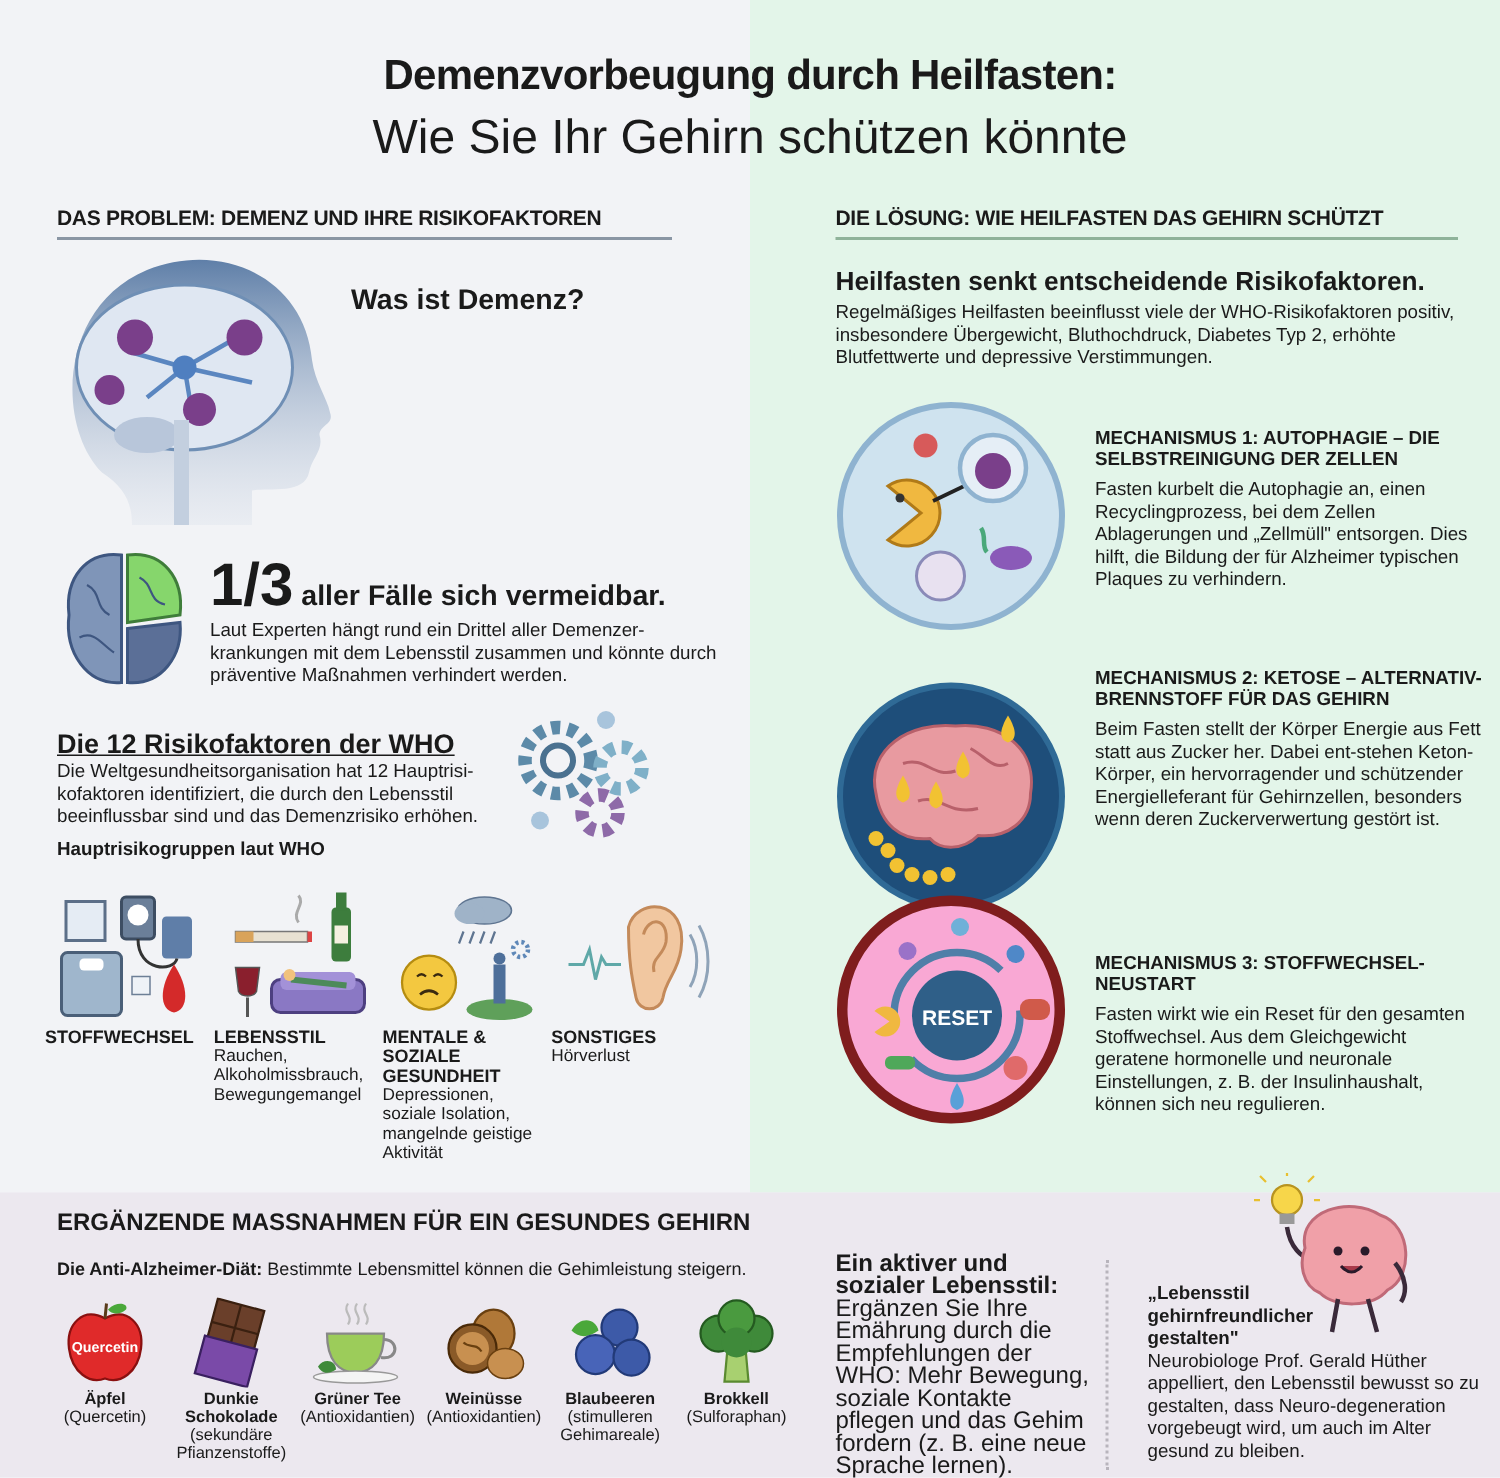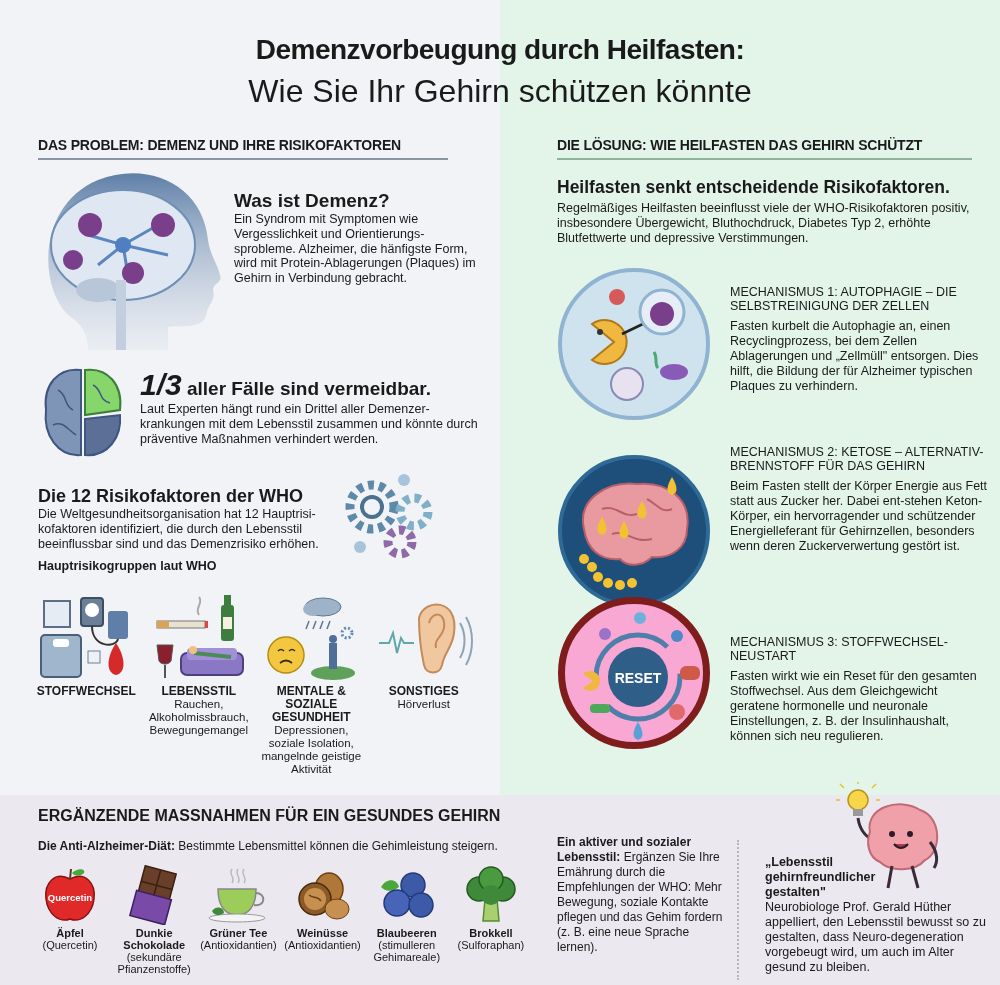--- a/index.html
+++ b/index.html
@@ -23,52 +23,52 @@
   .sec-right { left: 557px; top: 137px; width: 415px; border-bottom-color: #8fb39a; }
 
   .abs { position: absolute; }
   h3 { font-size: 19px; font-weight: bold; line-height: 22px; }
   .body-txt { font-size: 12.5px; line-height: 14.8px; }
   .bold { font-weight: bold; }
 
   
   .demenz-text { left: 234px; top: 190px; width: 250px; }
   .third { left: 140px; top: 368px; width: 340px; }
-  .third .big { font-size: 30px; font-weight: bold; font-style: italic; }
+  .third .big { font-size: 40px; font-weight: bold; }
   .third .rest { font-size: 19px; font-weight: bold; }
   .who { left: 38px; top: 485px; width: 300px; }
   .who .sub { font-size: 12.5px; font-weight: bold; margin-top: 8px; }
 
   .groups { left: 30px; top: 590px; width: 450px; display: flex; }
-  .group { width: 115px; text-align: center; }
+  .group { width: 115px; text-align: left; }
   .group .icon-area { height: 95px; display: flex; align-items: center; justify-content: center; }
   .group .g-title { font-size: 12px; font-weight: bold; line-height: 13px; }
   .group .g-body { font-size: 11.5px; line-height: 13px; }
 
   
   .right-intro { left: 557px; top: 176px; width: 420px; }
   .right-intro h3 { font-size: 17.5px; }
   .mech { position: absolute; left: 730px; width: 260px; }
-  .mech .m-title { font-size: 12.5px; font-weight: normal; line-height: 14px; margin-bottom: 6px; }
+  .mech .m-title { font-size: 12.5px; font-weight: bold; line-height: 14px; margin-bottom: 6px; }
   .mech .m-body { font-size: 12.5px; line-height: 15px; }
   .m1 { top: 285px; }
   .m2 { top: 445px; }
   .m3 { top: 635px; }
 
   .circ { position: absolute; left: 558px; width: 152px; height: 152px; border-radius: 50%; }
 
   
   .bot-head { left: 38px; top: 807px; font-size: 16px; font-weight: bold; }
   .diet-line { left: 38px; top: 839px; font-size: 12px; }
   .foods { left: 28px; top: 862px; width: 505px; display: flex; justify-content: space-between; }
   .food { width: 84px; text-align: center; }
   .food .f-icon { height: 65px; display: flex; align-items: center; justify-content: center; }
   .food .f-name { font-size: 11px; font-weight: bold; line-height: 12px; }
   .food .f-desc { font-size: 11px; line-height: 12px; }
-  .active { left: 557px; top: 835px; width: 170px; font-size: 12px; line-height: 15px; }
+  .active { left: 557px; top: 835px; width: 170px; font-size: 16px; line-height: 15px; }
   .divider { left: 737px; top: 840px; width: 0; height: 140px; border-left: 2px dotted #b8b4bc; }
   .quote { left: 765px; top: 855px; width: 230px; font-size: 12.5px; line-height: 15px; }
 </style>
 </head>
 <body>
 
 <div class="bg-left"></div>
 <div class="bg-right"></div>
 <div class="bg-bottom"></div>
 
@@ -96,39 +96,38 @@
     <circle cx="135" cy="60" r="12" fill="#7a3f8a"></circle>
     <circle cx="45" cy="95" r="10" fill="#7a3f8a"></circle>
     <circle cx="105" cy="108" r="11" fill="#7a3f8a"></circle>
     <ellipse cx="70" cy="125" rx="22" ry="12" fill="#b8c6da"></ellipse>
     <rect x="88" y="115" width="10" height="70" fill="#c3cfdf"></rect>
   </svg>
 </div>
 
 <div class="abs demenz-text">
   <h3>Was ist Demenz?</h3>
-  <p class="body-txt">Ein Syndrom mit Symptomen wie Vergesslichkeit und Orientierungs-sprobleme. Alzheimer, die hänfigste Form, wird mit Protein-Ablagerungen (Plaques) im Gehirn in Verbindung gebracht.</p>
 </div>
 
 <div class="abs" style="left:38px;top:365px;width:90px;height:95px;">
   <svg width="90" height="95" viewBox="0 0 90 95">
     <path d="M43 5 C20 2 5 20 8 45 C5 70 20 92 43 90 Z" fill="#7f95b8" stroke="#3e5680" stroke-width="2"></path>
     <path d="M47 5 C70 2 85 20 82 45 L47 50 Z" fill="#86d66c" stroke="#3f7d3a" stroke-width="2"></path>
     <path d="M47 54 L82 50 C84 72 70 92 47 90 Z" fill="#5b6f97" stroke="#3e5680" stroke-width="2"></path>
     <path d="M20 25 C30 30 25 40 35 45 M15 60 C25 55 30 65 38 70 M55 20 C65 25 60 35 72 38" stroke="#3e5680" stroke-width="1.5" fill="none"></path>
   </svg>
 </div>
 
 <div class="abs third">
-  <div><span class="big">1/3</span><span class="rest"> aller Fälle sind vermeidbar.</span></div>
+  <div><span class="big">1/3</span><span class="rest"> aller Fälle sich vermeidbar.</span></div>
   <p class="body-txt">Laut Experten hängt rund ein Drittel aller Demenzer-krankungen mit dem Lebensstil zusammen und könnte durch präventive Maßnahmen verhindert werden.</p>
 </div>
 
 <div class="abs who">
-  <h3 style="font-size:18px;">Die 12 Risikofaktoren der WHO</h3>
+  <h3 style="font-size:18px;text-decoration:underline;">Die 12 Risikofaktoren der WHO</h3>
   <p class="body-txt">Die Weltgesundheitsorganisation hat 12 Hauptrisi-kofaktoren identifiziert, die durch den Lebensstil beeinflussbar sind und das Demenzrisiko erhöhen.</p>
   <p class="sub">Hauptrisikogruppen laut WHO</p>
 </div>
 
 <div class="abs" style="left:332px;top:472px;width:110px;height:90px;">
   <svg width="110" height="90" viewBox="0 0 110 90">
     <g fill="none" stroke-width="9" stroke-dasharray="6 5">
       <circle cx="40" cy="35" r="22" stroke="#5c8aa8"></circle>
       <circle cx="82" cy="40" r="14" stroke="#7fb0c8"></circle>
       <circle cx="68" cy="70" r="12" stroke="#8e6aa8"></circle>

